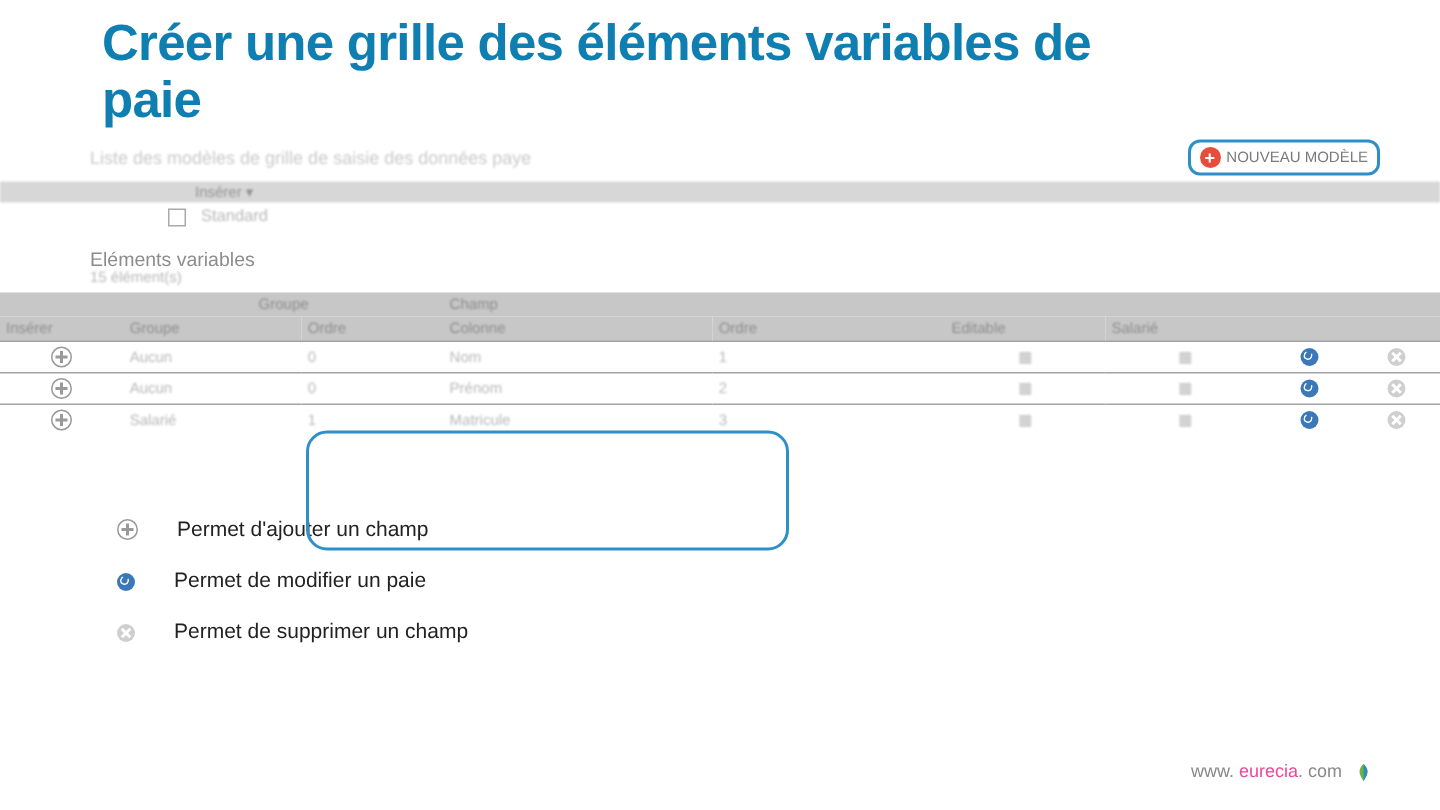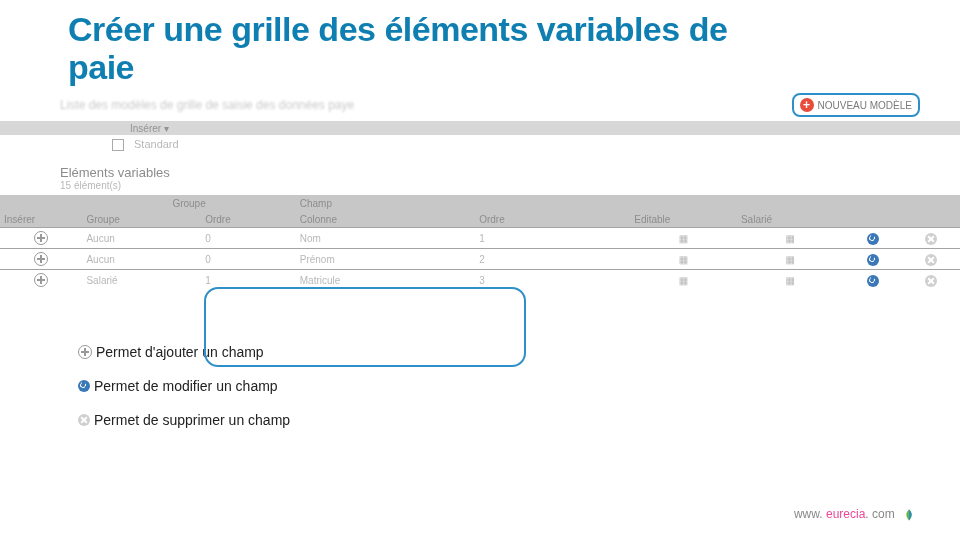--- a/index.html
+++ b/index.html
@@ -33,21 +33,21 @@
   .icon-add::after{left:2px;top:5px;width:8px;height:2px}
   .icon-edit{background:#3b78b8;position:relative}
   .icon-edit::before{content:"";position:absolute;left:2px;top:2px;width:6px;height:6px;border:1.5px solid #fff;border-radius:50%;border-top-color:transparent;transform:rotate(20deg);box-sizing:border-box}
   .icon-del{background:#cfcfcf;color:#fff;position:relative}
   .icon-del::before,.icon-del::after{content:"";position:absolute;left:5px;top:2px;width:2px;height:8px;background:#fff;transform:rotate(45deg)}
   .icon-del::after{transform:rotate(-45deg)}
   .ring{position:absolute;border:2px solid #2f8fc9;border-radius:14px}
   .ring1{left:204px;top:92px;width:318px;height:76px}
   
   .legend{margin:54px 0 0 78px}
-  .legend .row{display:flex;align-items:center;gap:4px;margin:18px 0;font-size:14px}
+  .legend .row{display:flex;align-items:flex-end;gap:26px;margin:18px 0;font-size:14px}
   .footer{position:absolute;right:44px;bottom:18px;font-size:12px;color:#888}
   .footer b{color:#ec4899;font-weight:400}
   .leaf{display:inline-block;width:14px;height:14px;vertical-align:middle;margin-left:4px}
 </style>
 </head>
 <body>
 
 <div class="slide">
   <div class="h1">Créer une grille des éléments variables de</div>
   <div class="h1">paie</div>
@@ -129,21 +129,21 @@
     </div>
   </div>
 
   <div class="legend">
     <div class="row">
         <span class="icon icon-add"></span>
         <span>Permet d'ajouter un champ</span>
       </div>
     <div class="row">
         <span class="icon icon-edit"></span>
-        <span>Permet de modifier un champ</span>
+        <span>Permet de modifier un paie</span>
       </div>
     <div class="row">
         <span class="icon icon-del"></span>
         <span>Permet de supprimer un champ</span>
       </div>
   </div>
 
   <div class="footer">
     <span>www. </span><b>eurecia</b><span>. com</span>
     <svg class="leaf" viewBox="0 0 20 20">

